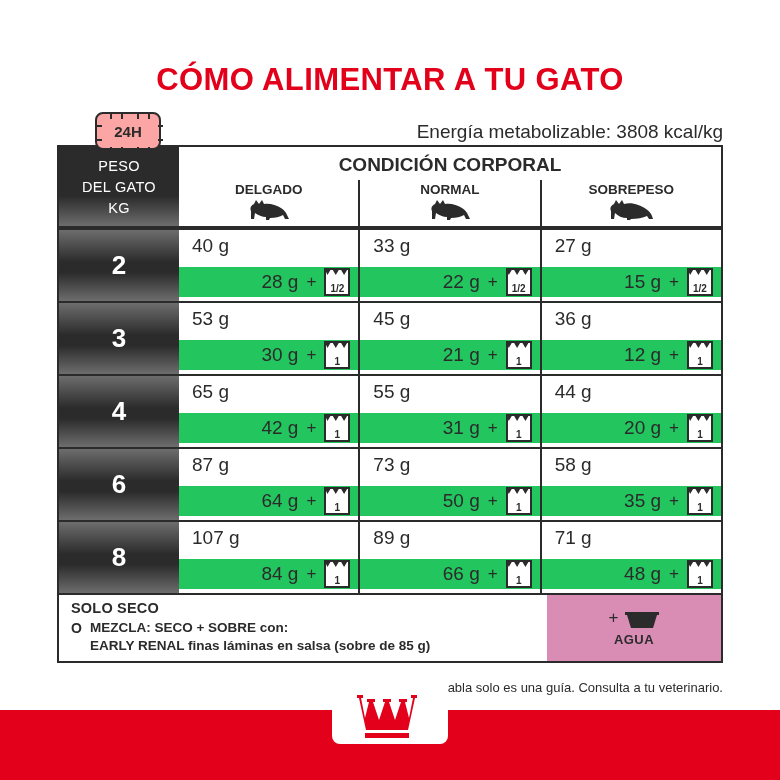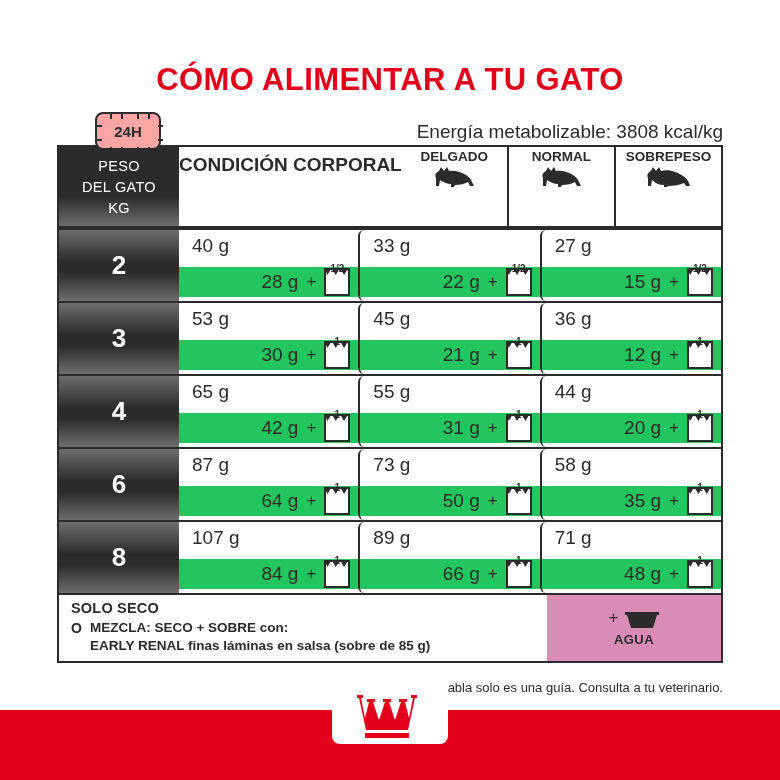--- a/index.html
+++ b/index.html
@@ -70,21 +70,21 @@
     text-align: center;
     padding: 9px 4px 7px;
     font-weight: normal;
     font-size: 14.5px;
     line-height: 1.45;
     letter-spacing: .3px;
   }
   .th-cond {
     flex: 1;
     display: flex;
-    flex-direction: row;
+    flex-direction: column;
   }
   .th-cond-title {
     text-align: center;
     font-size: 19px;
     font-weight: bold;
     color: #2b2b2b;
     padding: 7px 0 4px;
   }
   .th-cond-cols {
     display: flex;
@@ -113,21 +113,21 @@
     background: linear-gradient(to bottom, #6d6d6d 0%, #2b2b2b 45%, #2b2b2b 60%, #6d6d6d 100%);
     color: #fff;
     display: flex; align-items: center; justify-content: center;
     font-size: 26px; font-weight: bold;
   }
   .row-vals { flex: 1; display: flex; position: relative; }
   .vcell {
     flex: 1;
     position: relative;
   }
-  .vcell + .vcell { border-left: 2px solid #2b2b2b; border-radius: 6px; }
+  .vcell + .vcell { border-left: 2px solid #2b2b2b; }
   .dry {
     position: absolute;
     left: 13px; top: 5px;
     font-size: 19px; color: #2b2b2b;
   }
   .mixband {
     position: absolute;
     left: 0; right: 0; bottom: 4px;
     height: 30px;
     background: #22c55e;
@@ -137,21 +137,21 @@
   }
   .mix-g { font-size: 19px; color: #2b2b2b; }
   .mix-plus { font-size: 17px; color: #2b2b2b; }
   .pouch {
     width: 26px; height: 28px;
     border: 2px solid #2b2b2b;
     background: #fff;
     position: relative;
     display: flex; align-items: flex-end; justify-content: center;
     font-size: 10px; font-weight: bold; color: #2b2b2b;
-    padding-bottom: 20px;
+    padding-bottom: 0;
   }
   .pouch::before {
     content: "";
     position: absolute;
     top: -2px; left: -2px; right: -2px;
     height: 7px;
     background: #2b2b2b;
     clip-path: polygon(0 0, 12% 100%, 28% 0, 44% 100%, 60% 0, 76% 100%, 92% 0, 100% 55%, 100% 0);
   }
 

